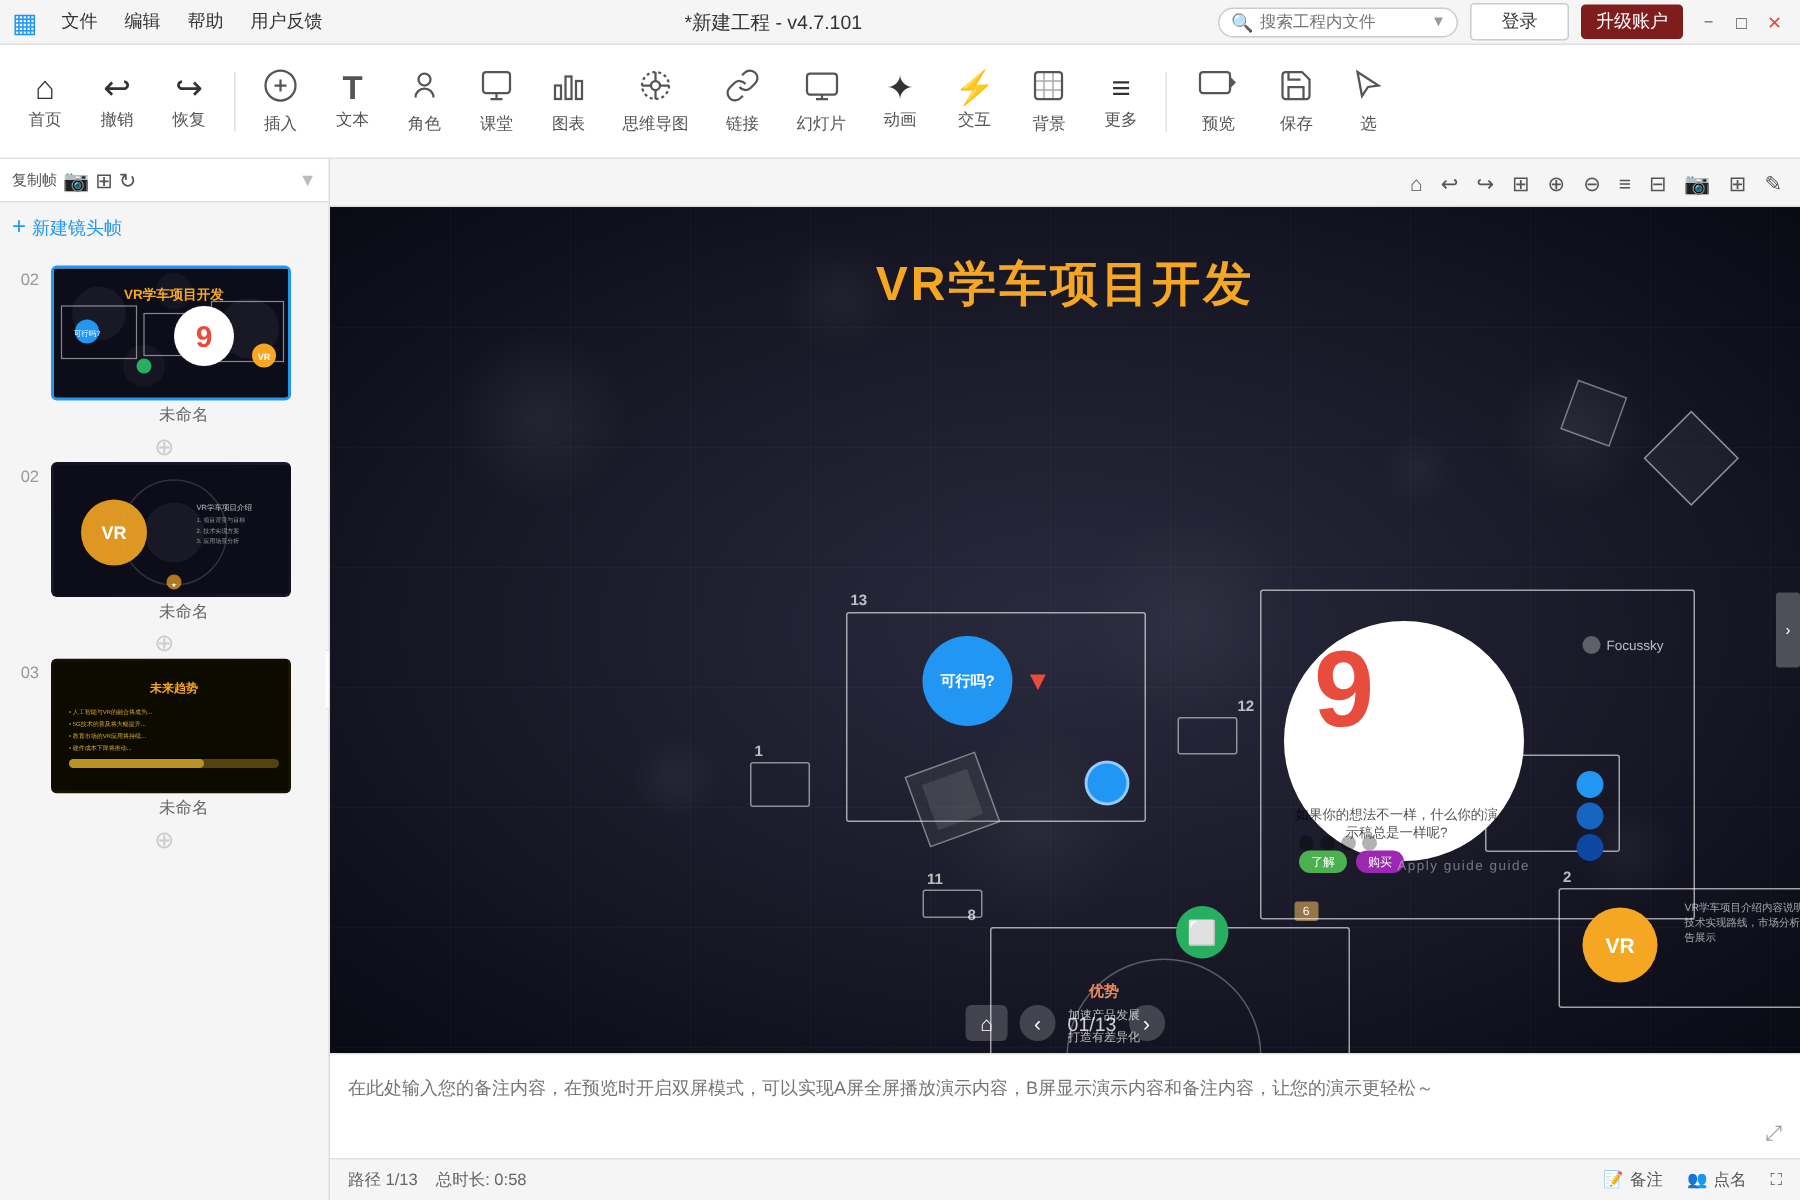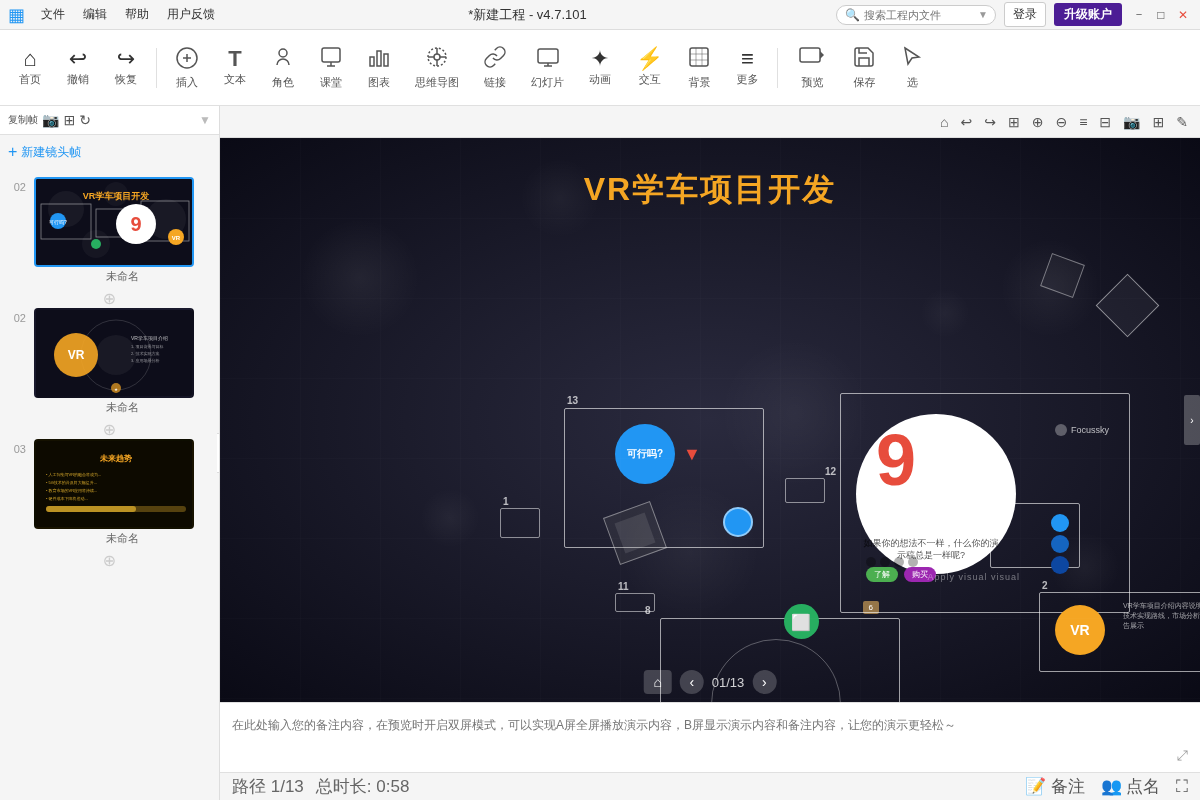--- a/index.html
+++ b/index.html
@@ -20,22 +20,22 @@
     .title-bar-menu { display: flex; gap: 10px; }
     .title-bar-menu span { font-size: 12px; color: #333; cursor: pointer; padding: 2px 4px; }
     .title-bar-center { font-size: 13px; color: #333; font-weight: 500; }
     .title-bar-right { display: flex; align-items: center; gap: 8px; }
     .search-box {
       display: flex; align-items: center;
       background: white; border: 1px solid #ccc; border-radius: 12px;
       padding: 2px 8px; gap: 4px; width: 160px;
     }
     .search-box input { border: none; outline: none; font-size: 11px; width: 110px; color: #666; }
-    .btn-login { font-size: 12px; color: #333; cursor: pointer; padding: 3px 8px; border: 1px solid #ccc; border-radius: 3px; background: white; }
-    .btn-upgrade { font-size: 12px; color: white; cursor: pointer; padding: 3px 10px; border-radius: 3px; background: #4c1d95; border: none; font-weight: bold; }
+    .btn-login { font-size: 12px; color: #333; cursor: pointer; padding: 3px 20px; border: 1px solid #ccc; border-radius: 3px; background: white; }
+    .btn-upgrade { font-size: 12px; color: white; cursor: pointer; padding: 3px 10px; border-radius: 3px; background: #7f1d1d; border: none; font-weight: normal; }
     .window-controls { display: flex; gap: 4px; }
     .win-btn { width: 18px; height: 18px; font-size: 12px; display: flex; align-items: center; justify-content: center; cursor: pointer; color: #555; }
 
     
     .toolbar {
       height: 76px;
       background: white;
       border-bottom: 1px solid #e0e0e0;
       display: flex;
       align-items: center;
@@ -189,21 +189,21 @@
 
     
     .status-bar {
       height: 28px;
       background: #f5f5f5;
       border-top: 1px solid #e0e0e0;
       display: flex;
       align-items: center;
       justify-content: space-between;
       padding: 0 12px;
-      font-size: 17px;
+      font-size: 11px;
       color: #666;
     }
     .status-left { display: flex; gap: 12px; }
     .status-right { display: flex; gap: 16px; align-items: center; }
     .status-btn { display: flex; align-items: center; gap: 4px; cursor: pointer; color: #555; }
 
     
     .thumb-1 { background: linear-gradient(135deg, #0d0d1a 0%, #1a1a2e 100%); }
     .thumb-2 { background: linear-gradient(135deg, #0d0d1a 0%, #1a1a2e 100%); }
     .thumb-3 { background: linear-gradient(135deg, #1a1400 0%, #0d0d00 100%); }
@@ -653,20 +653,21 @@
 
         <div class="frame-box" style="left:280px;top:370px;width:40px;height:30px;border-color:rgba(255,255,255,0.5);">
           <span class="frame-number" style="top:-13px;left:2px;">1</span>
         </div>
 
         <div class="frame-box" style="left:440px;top:480px;width:240px;height:190px;">
           <span class="frame-number" style="top:-14px;left:-16px;">8</span>
 
           <div style="position:absolute;top:20px;left:50px;width:130px;height:130px;border-radius:50%;border:1px solid rgba(255,255,255,0.3);"></div>
 
+          <div style="position:absolute;top:35px;left:25px;color:rgba(255,150,100,0.9);font-size:10px;font-weight:bold;text-align:center;width:100px;line-height:1.5;">优势<br><span style="font-size:8px;font-weight:normal;color:rgba(255,255,255,0.7);">加速产品发展<br>打造有差异化<br>核心竞争优势<br>以保护延续广<br>泛客户需求</span></div>
 
           <div class="green-circle" style="width:35px;height:35px;top:-15px;right:80px;">
             <div style="position:absolute;top:50%;left:50%;transform:translate(-50%,-50%);color:white;font-size:16px;">⬜</div>
           </div>
 
           <div style="position:absolute;top:-18px;right:20px;background:rgba(180,140,80,0.8);padding:2px 6px;border-radius:2px;font-size:8px;color:white;">6</div>
         </div>
 
         <div class="frame-box" style="right:120px;top:365px;width:90px;height:65px;">
           <span class="frame-number" style="top:-14px;left:2px;">10</span>
@@ -713,21 +714,21 @@
         </div>
 
         <div style="position:absolute;top:145px;right:50px;width:45px;height:45px;border:1.5px solid rgba(255,255,255,0.5);transform:rotate(45deg);background:rgba(255,255,255,0.05);"></div>
         <div style="position:absolute;top:120px;right:120px;width:35px;height:35px;border:1.5px solid rgba(255,255,255,0.4);transform:rotate(20deg);background:rgba(255,255,255,0.03);"></div>
 
         <div style="position:absolute;top:370px;left:390px;width:50px;height:50px;border:1.5px solid rgba(255,255,255,0.4);transform:rotate(-20deg);background:rgba(100,100,100,0.2);">
           <div style="position:absolute;top:8px;left:8px;right:8px;bottom:8px;background:rgba(255,255,255,0.1);"></div>
         </div>
 
 
-        <div style="position:absolute;bottom:120px;right:180px;font-size:9px;color:rgba(255,255,255,0.4);letter-spacing:1px;">Apply visual visual</div>
+        <div style="position:absolute;bottom:120px;right:180px;font-size:9px;color:rgba(255,255,255,0.4);letter-spacing:1px;">Apply guide guide</div>
 
         <div style="position:absolute;bottom:8px;left:50%;transform:translateX(-50%);display:flex;align-items:center;gap:8px;">
           <div class="nav-home">⌂</div>
           <div class="nav-btn">‹</div>
           <span style="color:rgba(255,255,255,0.8);font-size:13px;">01/13</span>
           <div class="nav-btn">›</div>
         </div>
 
         <div class="right-arrow" style="right:0;">›</div>
 

